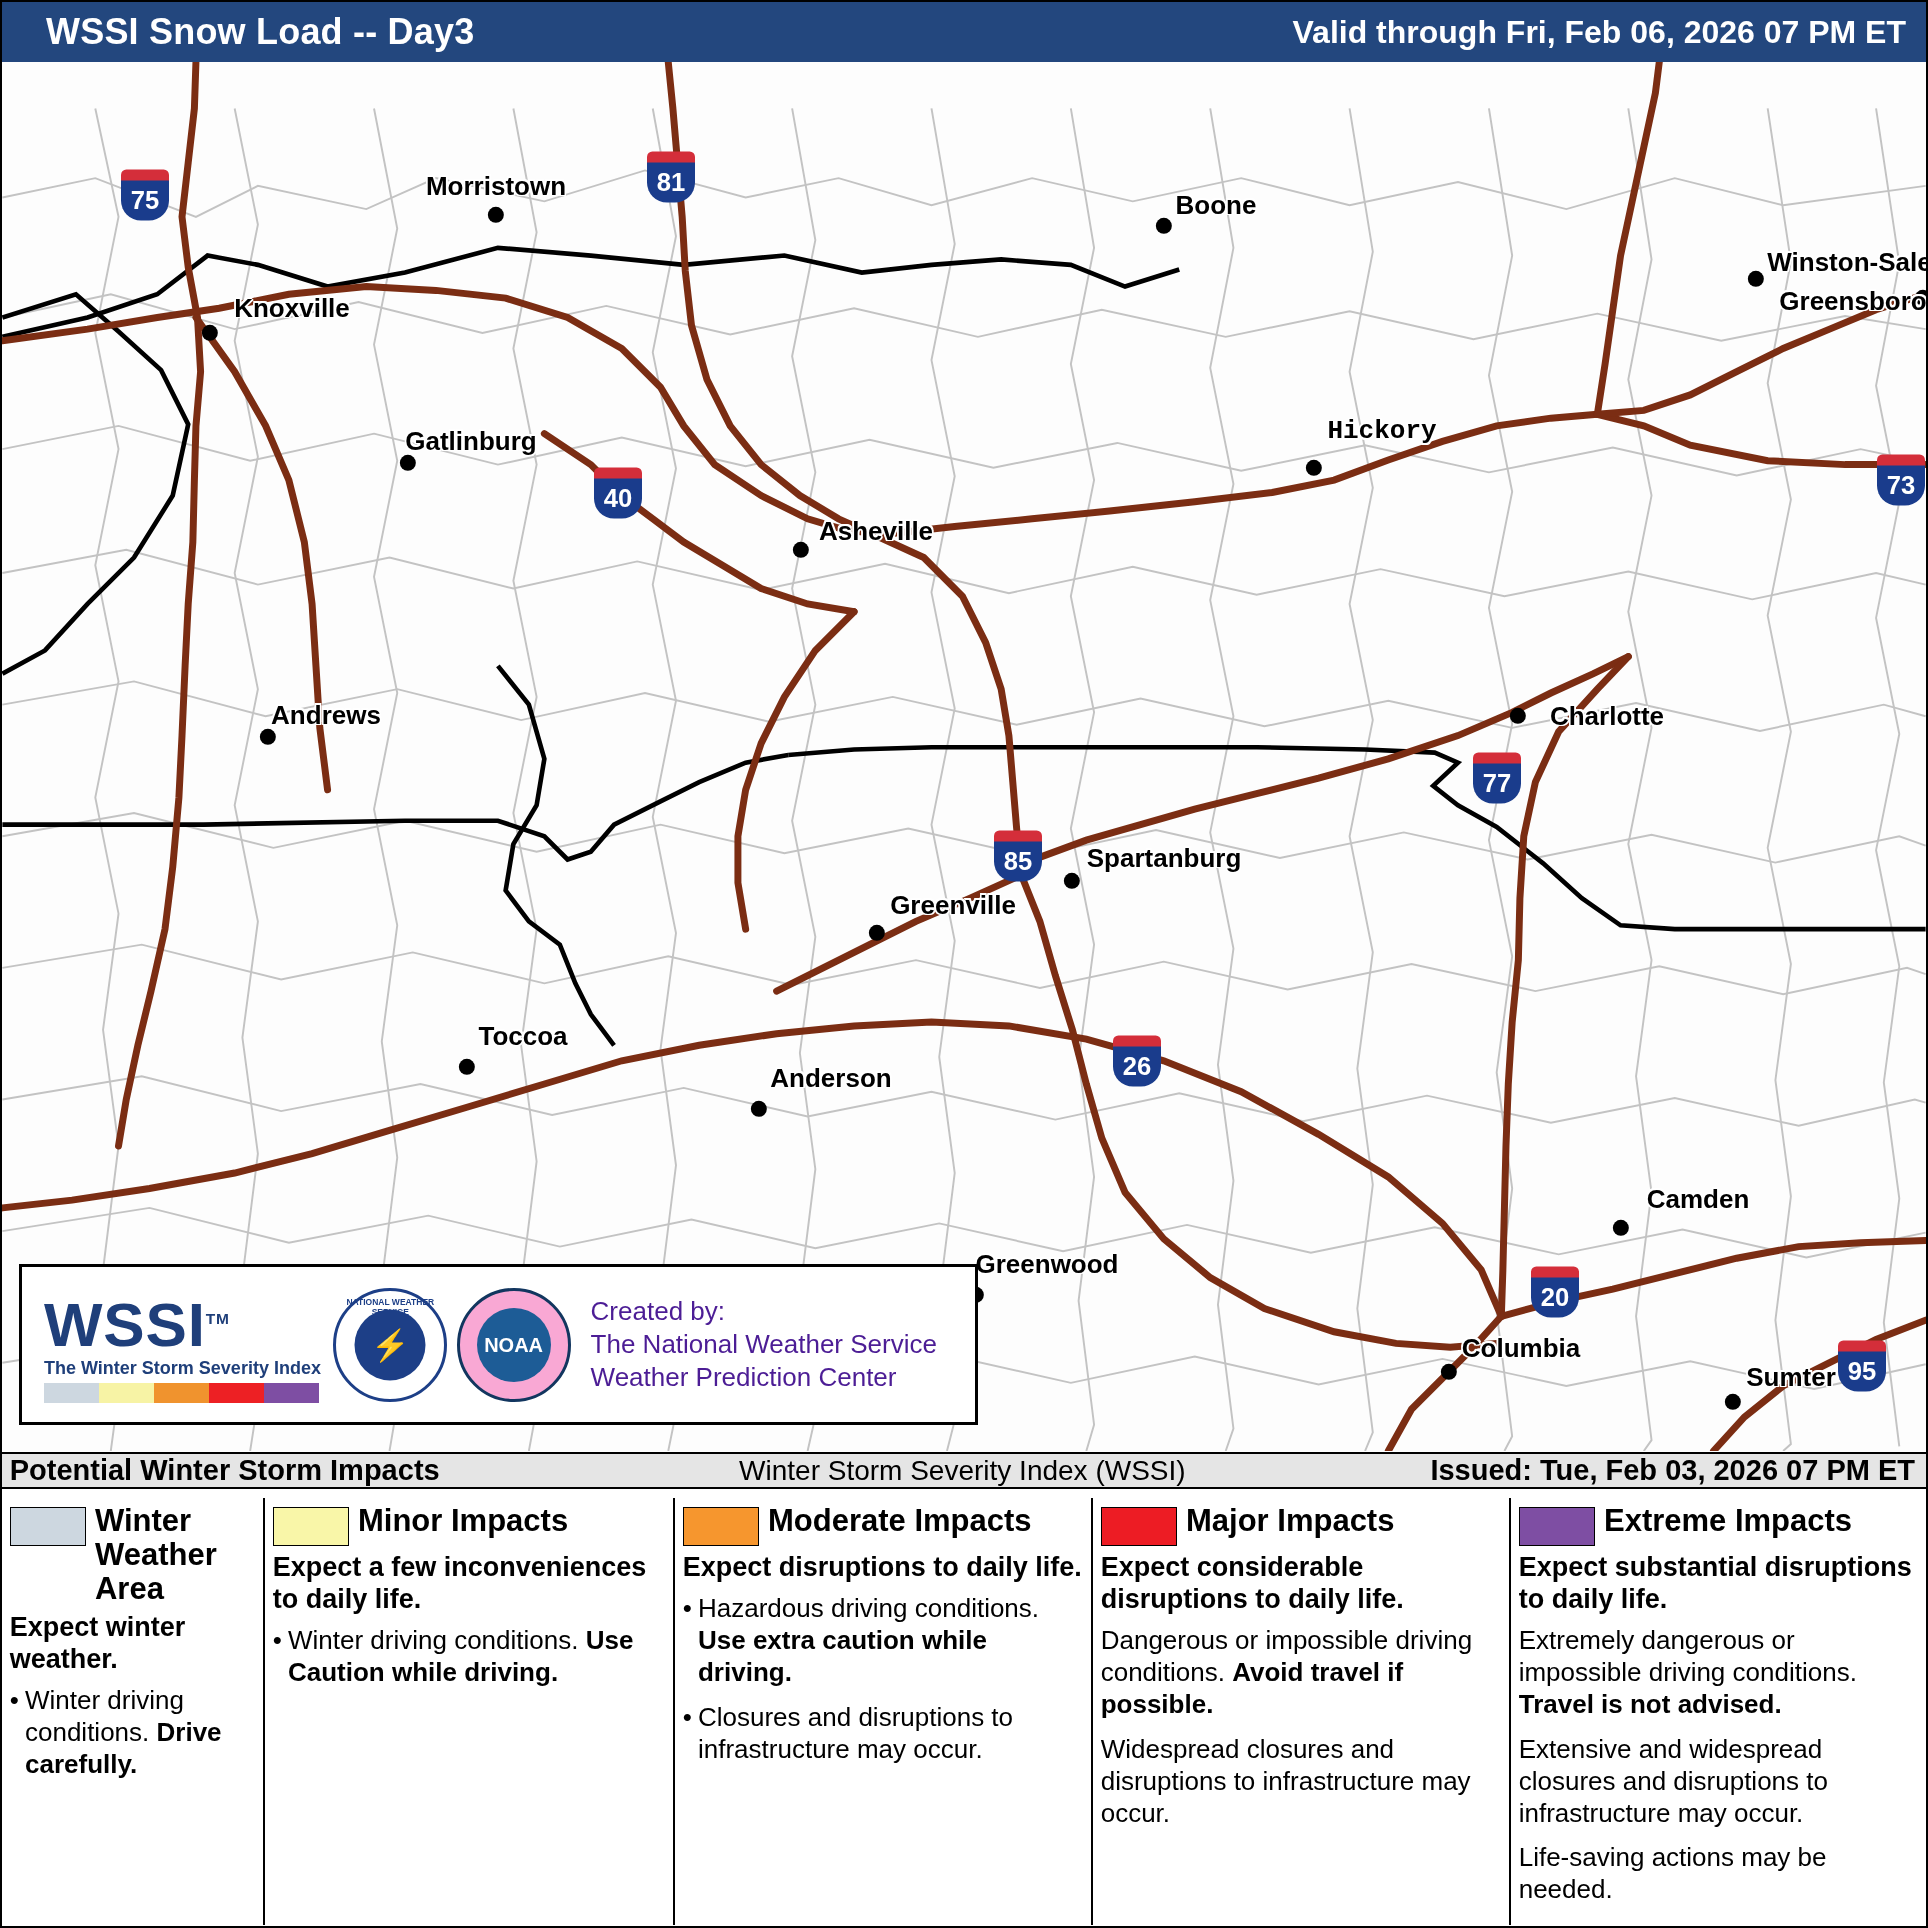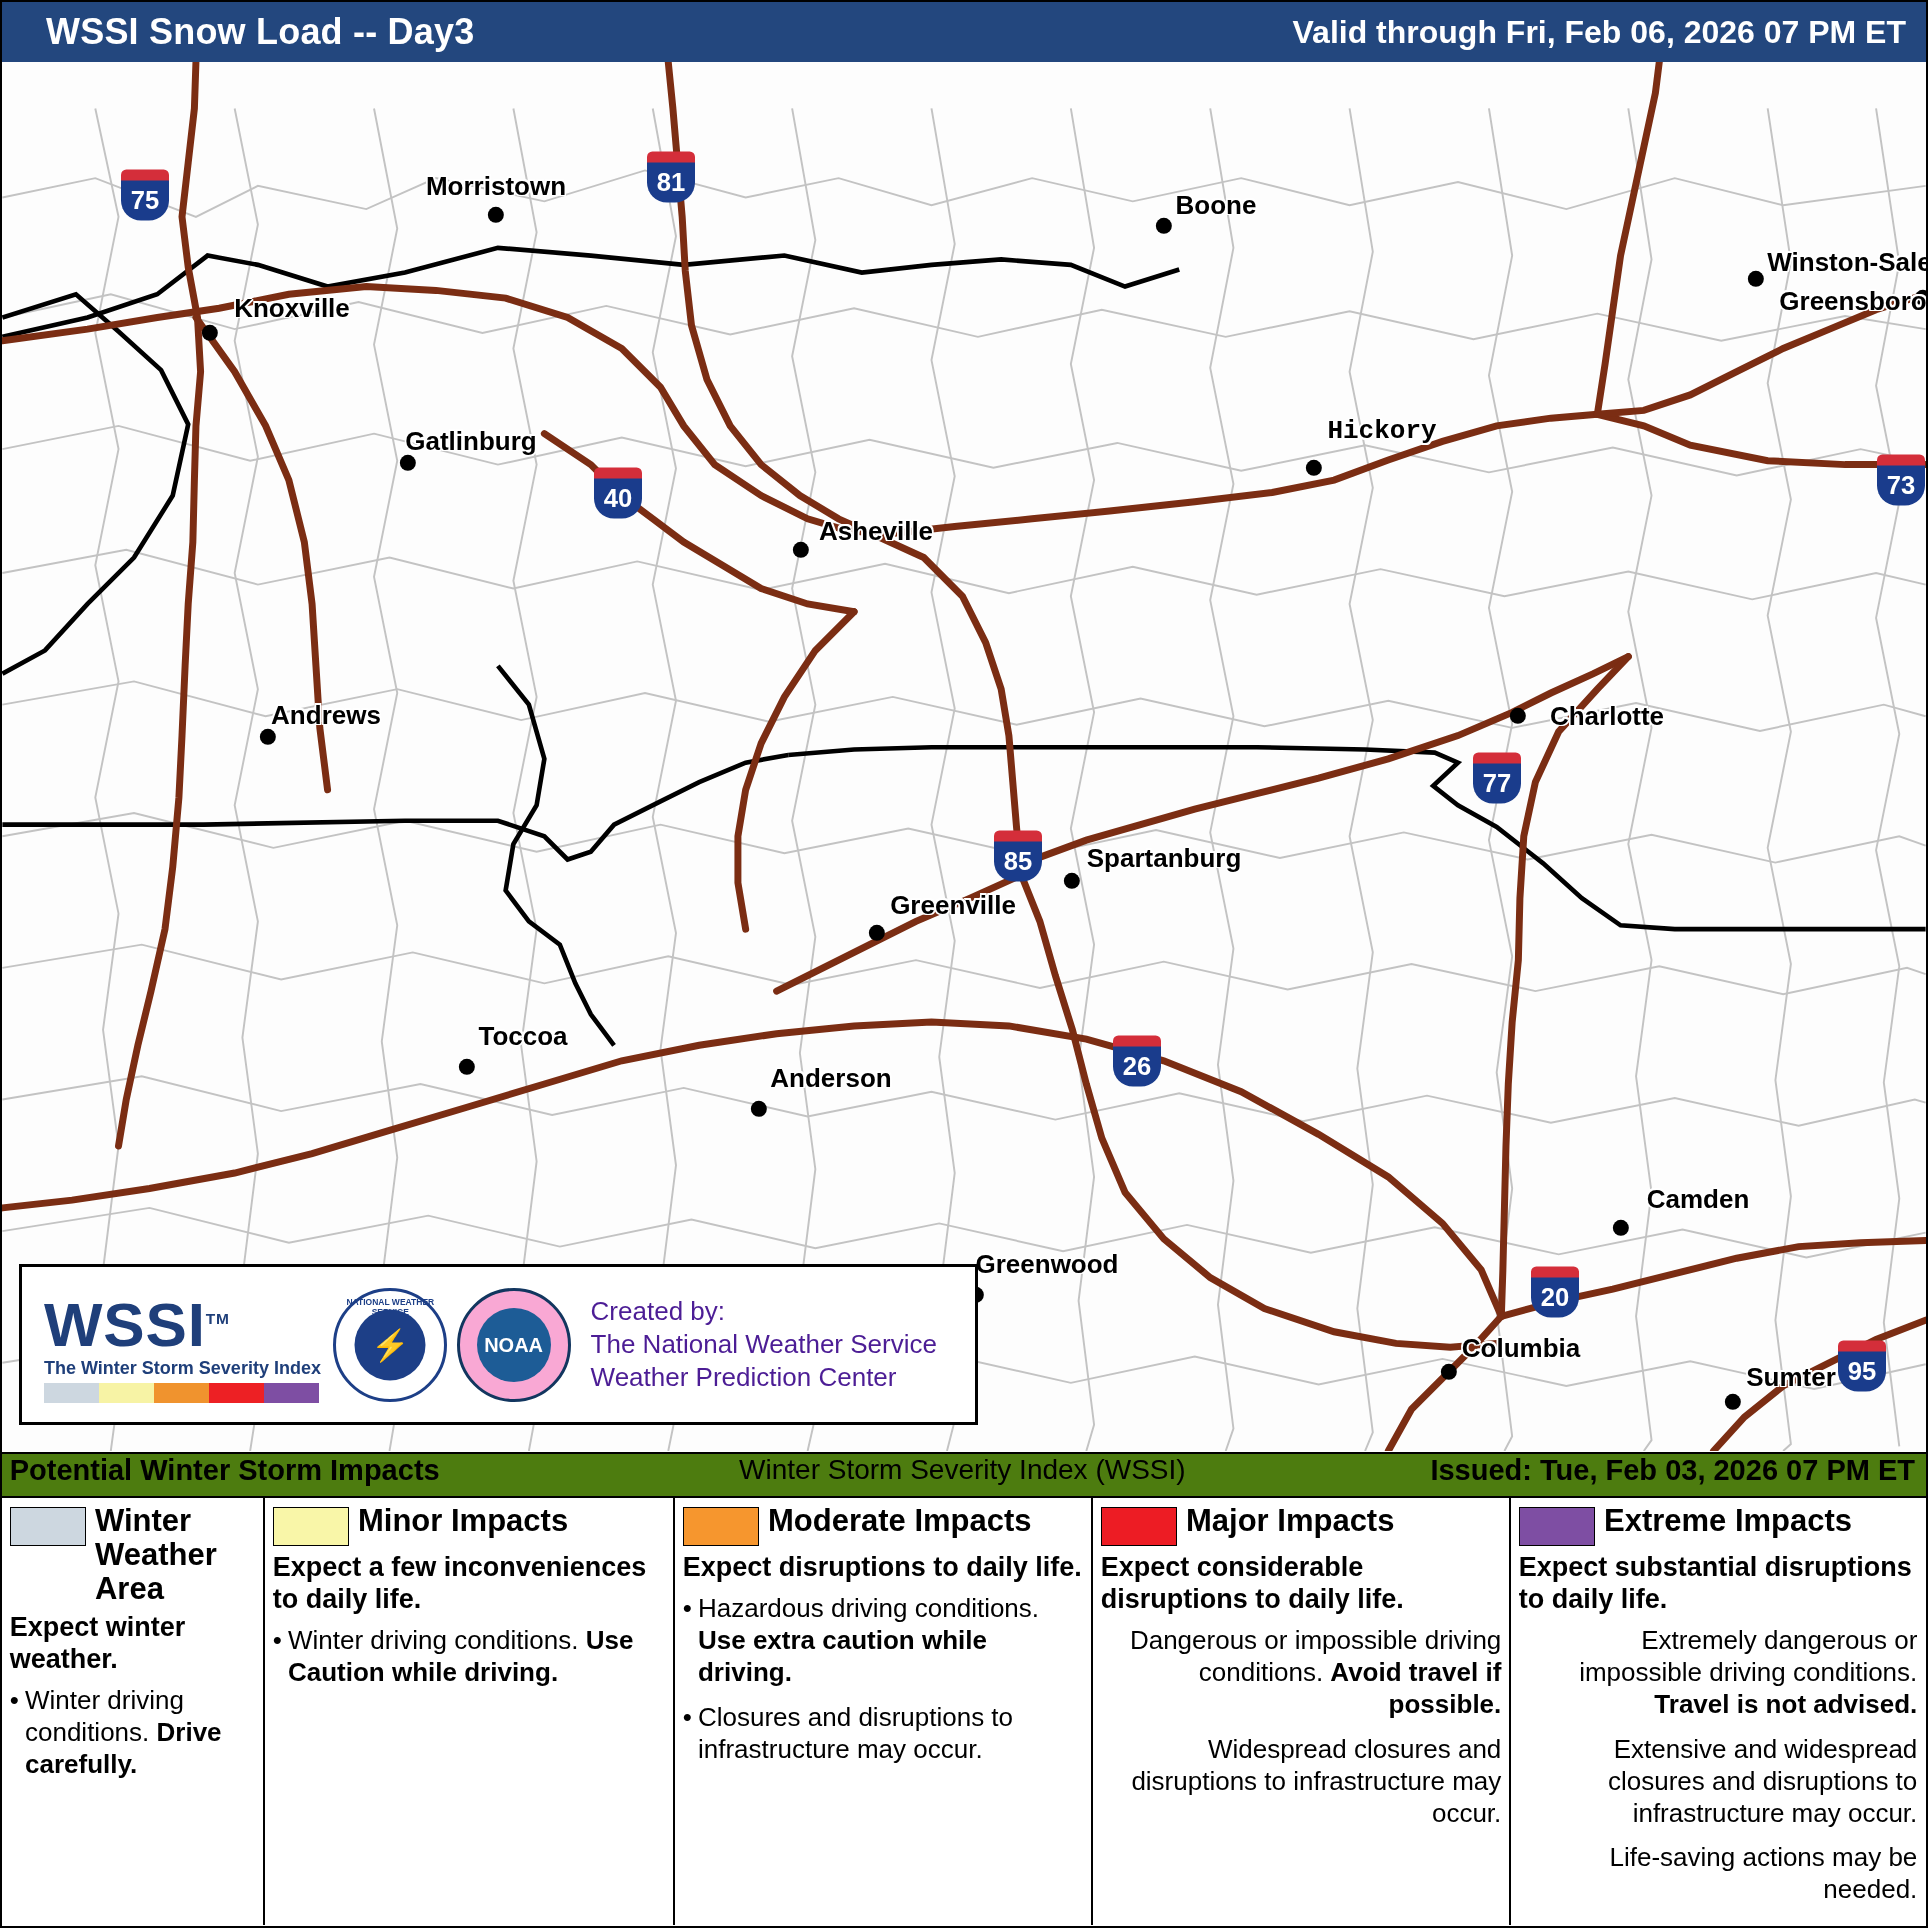--- a/index.html
+++ b/index.html
@@ -202,27 +202,27 @@
     font-size: 26px;
     color: #4c1d95;
     line-height: 33px;
   }
 
   
   #impacts-bar {
     position: absolute;
     left: 0; top: 1450px;
     width: 1924px;
-    height: 46px;
-    background: #4d7c0f;
+    height: 37px;
+    background: #e5e5e5;
     border-top: 2.3px solid #000;
     border-bottom: 2.3px solid #000;
     box-sizing: border-box;
     display: flex;
-    align-items: flex-start;
+    align-items: center;
   }
   #impacts-bar .left {
     font-size: 29px;
     font-weight: bold;
     padding-left: 7.7px;
     width: 33%;
   }
   #impacts-bar .center {
     font-size: 28px;
     text-align: center;
@@ -279,21 +279,21 @@
     font-size: 27px;
     font-weight: bold;
     line-height: 32px;
     margin-top: 4.6px;
   }
   .legend-body {
     font-size: 26px;
     line-height: 32px;
     margin-top: 9.3px;
   }
-  .legend-body p { margin: 0 0 12.4px 0; text-align: right; }
+  .legend-body p { margin: 0 0 12.4px 0; }
   .legend-body .bullet {
     display: flex;
     gap: 6.2px;
     margin-bottom: 12.4px;
   }
   .legend-body .bullet .dot { flex: none; }
   .legend-body b { font-weight: bold; }
 </style>
 </head>
 <body>

